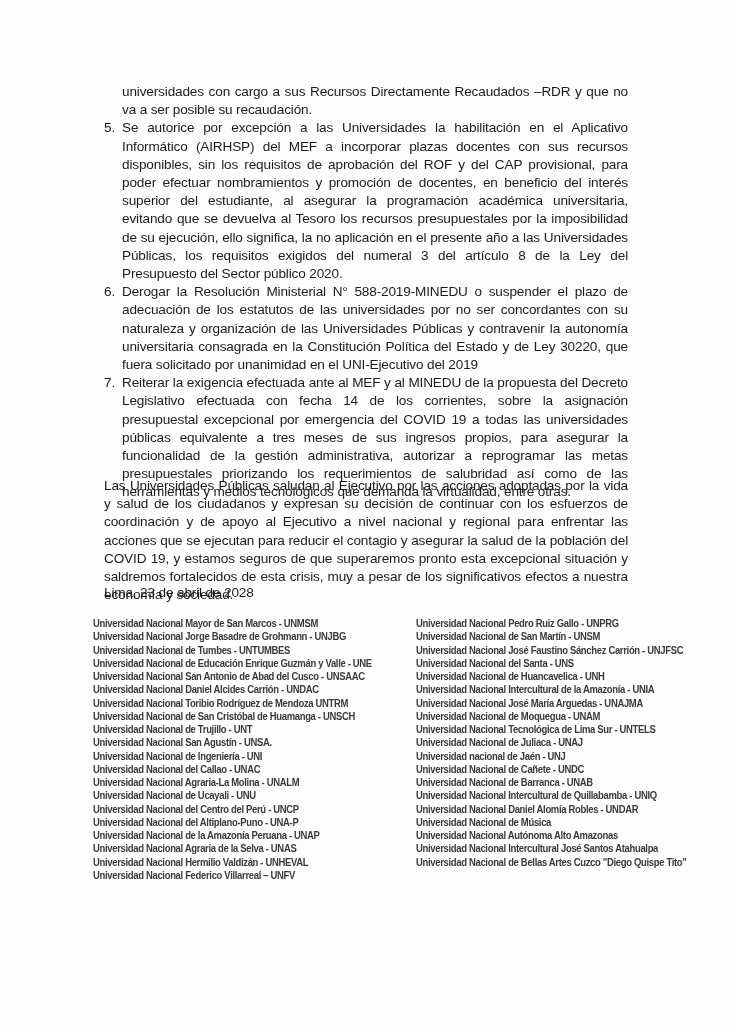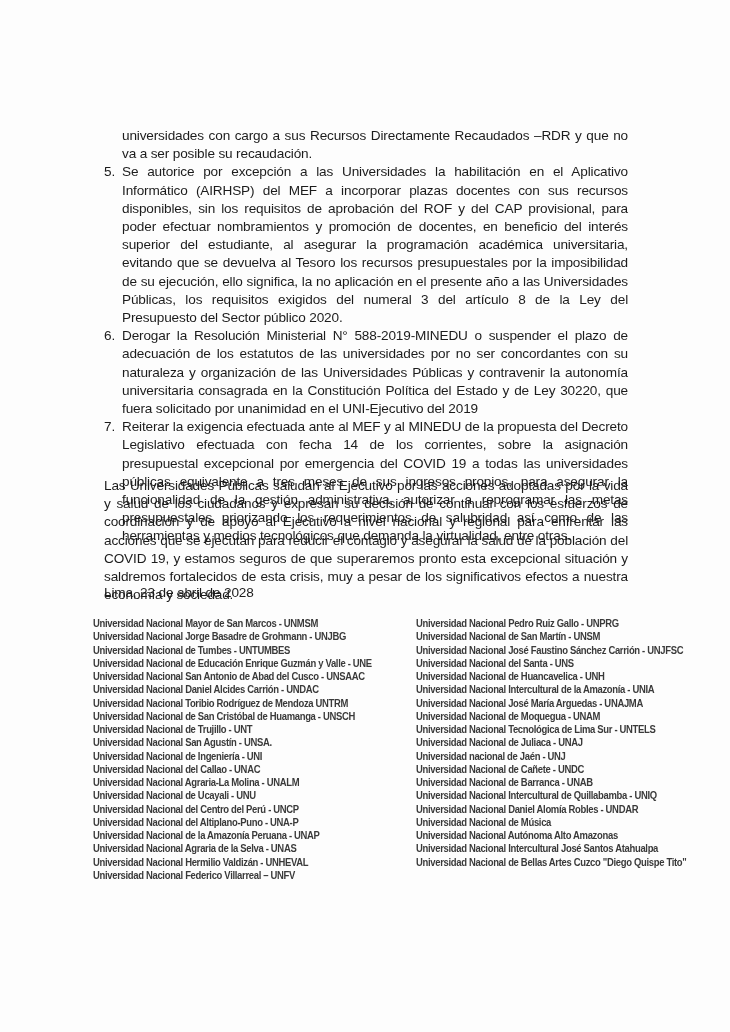--- a/index.html
+++ b/index.html
@@ -42,21 +42,20 @@
       text-align: justify;
       text-align-last: left;
     }
     .list-item .num {
       position: absolute;
       left: 0;
       top: 0;
     }
     .list-item.continuation {
       padding-left: 18px;
-      margin-top: 44px;
     }
     .closing {
       position: absolute;
       left: 104px;
       top: 477px;
       width: 524px;
       text-align: justify;
       text-align-last: left;
     }
     .place-date {

